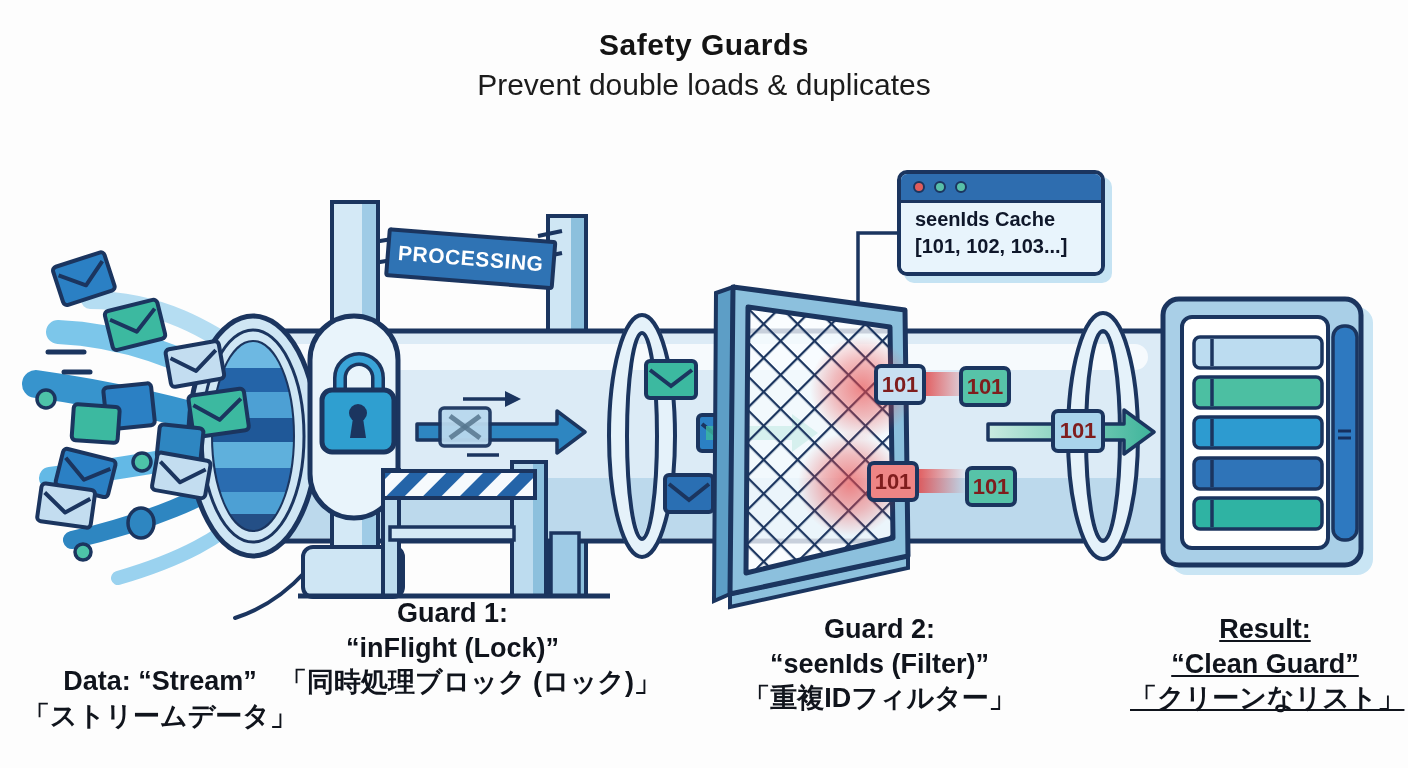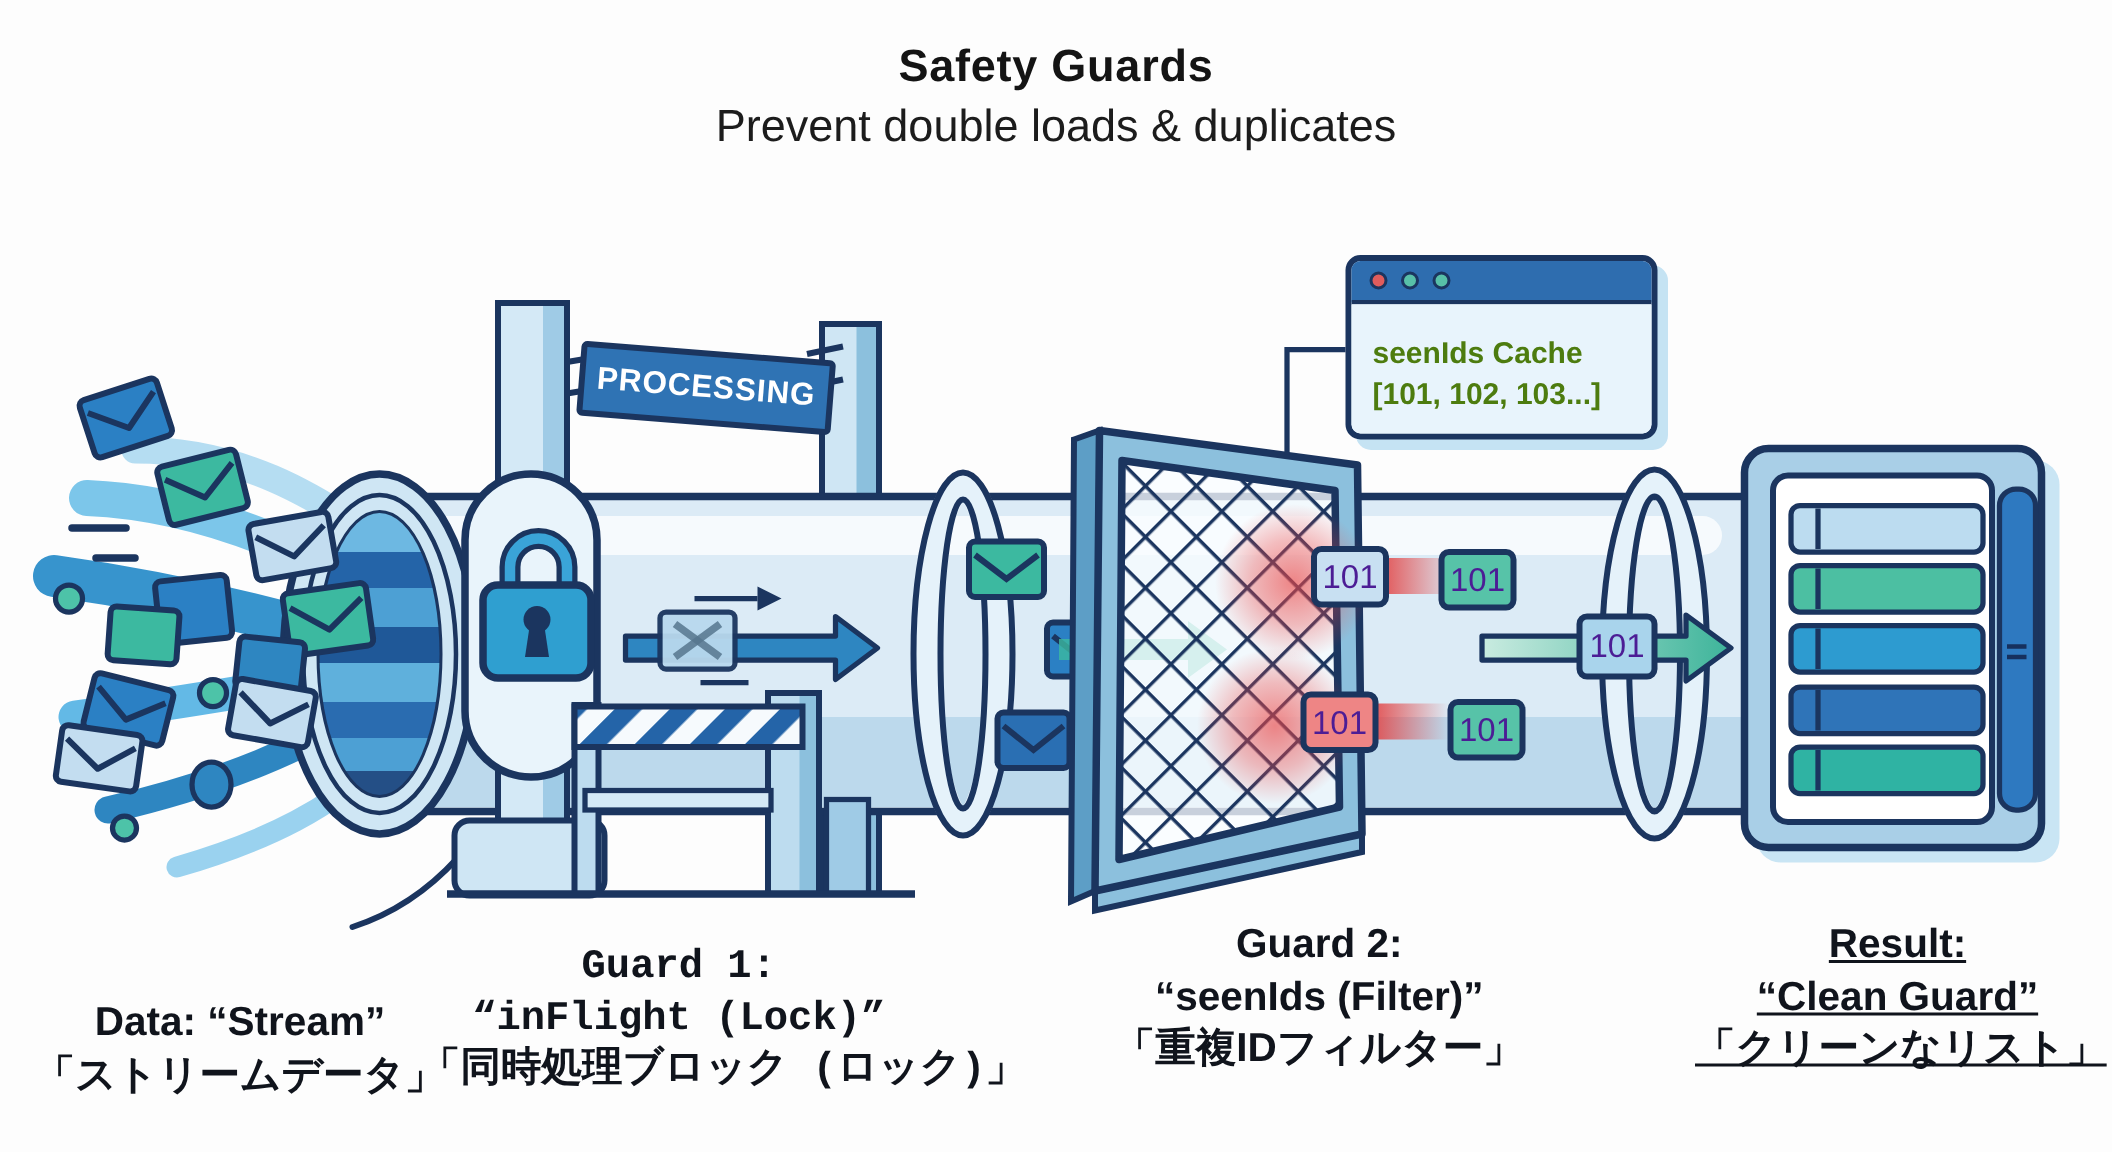--- a/index.html
+++ b/index.html
@@ -15,38 +15,38 @@
          background:#2f73b4;border:4px solid #1b355f;border-radius:4px;
          transform:rotate(4.5deg);transform-origin:left center;
          color:#ffffff;font-weight:700;font-size:21px;letter-spacing:.6px;
          display:flex;align-items:center;justify-content:center;z-index:4;}
   .cache{position:absolute;left:897px;top:170px;width:200px;border:4px solid #1b355f;
          border-radius:10px;box-shadow:7px 7px 0 #c5e3f3;background:#e8f4fc;z-index:4;}
   .cache-bar{height:26px;background:#2e6daf;border-bottom:3px solid #1b355f;
          display:flex;gap:9px;align-items:center;padding-left:12px;border-radius:6px 6px 0 0;}
   .dot{width:12px;height:12px;border-radius:50%;border:2.5px solid #1b355f;box-sizing:border-box;}
   .dot.red{background:#e05c5c}.dot.teal{background:#58c0a8}
-  .cache-body{background:#e8f4fc;padding:20px 14px 12px;border-radius:0 0 6px 6px;
-         font-weight:700;font-size:20px;color:#4d7c0f;line-height:1.35;}
+  .cache-body{background:#e8f4fc;padding:3px 14px 12px;border-radius:0 0 6px 6px;
+         font-weight:700;font-size:20px;color:#0f172a;line-height:1.35;}
   .badge{position:absolute;box-sizing:border-box;width:52px;height:41px;border:4px solid #1b355f;
          border-radius:7px;display:flex;align-items:center;justify-content:center;
-         font-size:22px;font-weight:400;color:#4c1d95;z-index:3;}
+         font-size:22px;font-weight:700;color:#7f1d1d;z-index:3;}
   #badge-blocked-top{left:874px;top:364px;background:#c8e0f2;}
   #badge-blocked-bottom{left:867px;top:461px;background:#ee8585;}
   #badge-passed-top{left:959px;top:366px;background:#57c3a8;}
   #badge-passed-bottom{left:965px;top:466px;background:#57c3a8;}
   #badge-inflight{left:1051px;top:409px;width:54px;height:44px;background:#a9d4ec;}
   .streak{position:absolute;height:24px;width:50px;z-index:2;
          background:linear-gradient(to right, rgba(227,62,62,.85), rgba(227,62,62,0));}
   #streak-top{left:922px;top:372px;}
   #streak-bottom{left:916px;top:469px;}
   .stage{position:absolute;text-align:center;font-weight:700;color:#10141c;
          font-size:27px;line-height:1.28;white-space:nowrap;z-index:5;}
   #stage-data{left:15px;width:290px;top:664px;}
-  #stage-guard1{left:280px;width:345px;top:628px;font-family:Liberation Mono, monospace;}
+  #stage-guard1{left:280px;width:345px;top:596px;}
   #stage-guard2{left:737px;width:285px;top:612px;}
   #stage-result{left:1130px;width:270px;top:612px;text-decoration:underline;}
 </style>
 </head>
 <body>
 
 <div class="canvas">
 
   <svg class="scene" width="1408" height="768" viewBox="0 0 1408 768">
     <defs>

